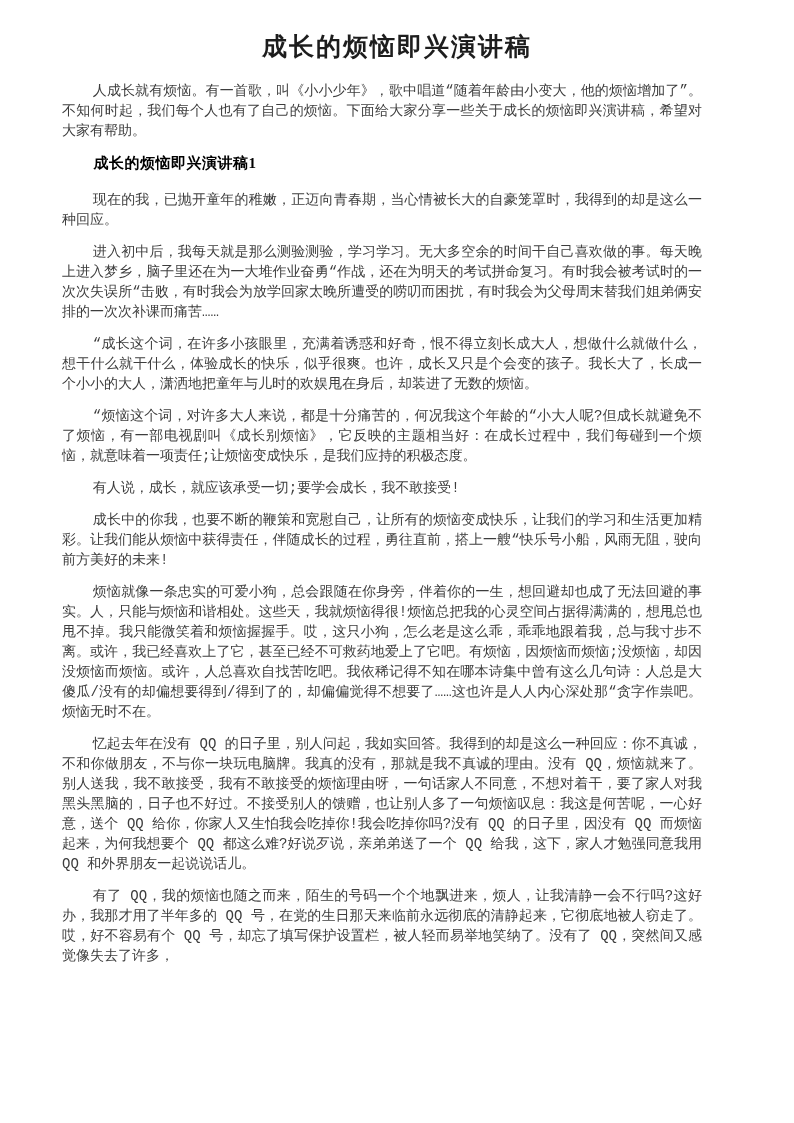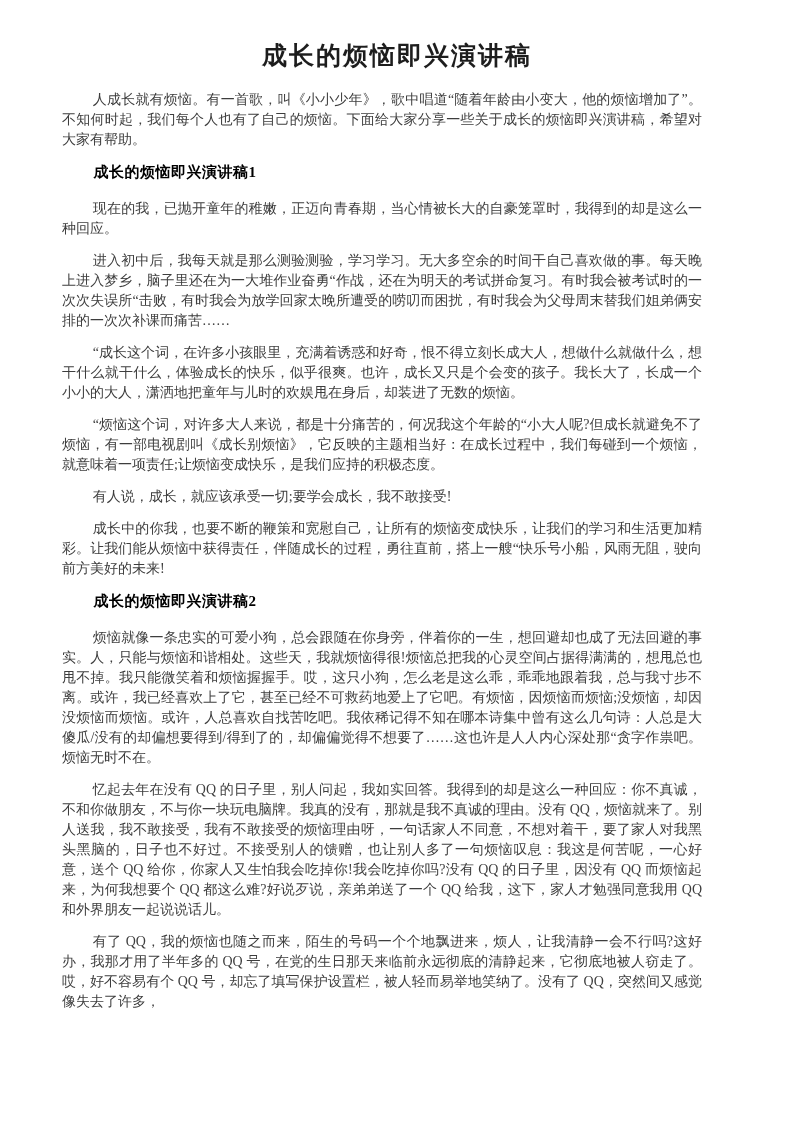--- a/index.html
+++ b/index.html
@@ -7,21 +7,21 @@
     width: 794px;
     height: 1123px;
     background: #ffffff;
     overflow: hidden;
     font-family: "Liberation Serif", "DejaVu Serif", serif;
   }
   .page {
     box-sizing: border-box;
     width: 794px;
     height: 1123px;
-    padding: 38px 84px 0 62px;
+    padding: 29px 84px 0 62px;
     overflow: hidden;
     background: #ffffff;
   }
   h1.doc-title {
     margin: 4px -22px 22px 0;
     font-family: "Liberation Sans", "DejaVu Sans", sans-serif;
     font-size: 25px;
     line-height: 26px;
     font-weight: bold;
     letter-spacing: 2px;
@@ -30,20 +30,21 @@
   }
   p.body-par {
     margin: 0 8px 12px 0;
     font-size: 14px;
     line-height: 20px;
     color: #3d3d3d;
     text-align: justify;
     text-justify: inter-ideograph;
     text-indent: 2.2em;
     word-break: break-all;
+    font-family: Liberation Mono, monospace;
   }
   h2.sec-heading {
     margin: 0 0 17px 0;
     font-size: 15px;
     line-height: 20px;
     font-weight: bold;
     letter-spacing: 0.5px;
     color: #000000;
     text-indent: 2.1em;
   }
@@ -59,19 +60,18 @@
 
   <h2 class="sec-heading">成长的烦恼即兴演讲稿1</h2>
 
   <p class="body-par">现在的我，已抛开童年的稚嫩，正迈向青春期，当心情被长大的自豪笼罩时，我得到的却是这么一种回应。</p>
   <p class="body-par">进入初中后，我每天就是那么测验测验，学习学习。无大多空余的时间干自己喜欢做的事。每天晚上进入梦乡，脑子里还在为一大堆作业奋勇“作战，还在为明天的考试拼命复习。有时我会被考试时的一次次失误所“击败，有时我会为放学回家太晚所遭受的唠叨而困扰，有时我会为父母周末替我们姐弟俩安排的一次次补课而痛苦……</p>
   <p class="body-par">“成长这个词，在许多小孩眼里，充满着诱惑和好奇，恨不得立刻长成大人，想做什么就做什么，想干什么就干什么，体验成长的快乐，似乎很爽。也许，成长又只是个会变的孩子。我长大了，长成一个小小的大人，潇洒地把童年与儿时的欢娱甩在身后，却装进了无数的烦恼。</p>
   <p class="body-par">“烦恼这个词，对许多大人来说，都是十分痛苦的，何况我这个年龄的“小大人呢?但成长就避免不了烦恼，有一部电视剧叫《成长别烦恼》，它反映的主题相当好：在成长过程中，我们每碰到一个烦恼，就意味着一项责任;让烦恼变成快乐，是我们应持的积极态度。</p>
   <p class="body-par">有人说，成长，就应该承受一切;要学会成长，我不敢接受!</p>
   <p class="body-par">成长中的你我，也要不断的鞭策和宽慰自己，让所有的烦恼变成快乐，让我们的学习和生活更加精彩。让我们能从烦恼中获得责任，伴随成长的过程，勇往直前，搭上一艘“快乐号小船，风雨无阻，驶向前方美好的未来!</p>
 
-  <h2 class="sec-heading">成长的烦恼即兴演讲稿2</h2>
 
   <p class="body-par">烦恼就像一条忠实的可爱小狗，总会跟随在你身旁，伴着你的一生，想回避却也成了无法回避的事实。人，只能与烦恼和谐相处。这些天，我就烦恼得很!烦恼总把我的心灵空间占据得满满的，想甩总也甩不掉。我只能微笑着和烦恼握握手。哎，这只小狗，怎么老是这么乖，乖乖地跟着我，总与我寸步不离。或许，我已经喜欢上了它，甚至已经不可救药地爱上了它吧。有烦恼，因烦恼而烦恼;没烦恼，却因没烦恼而烦恼。或许，人总喜欢自找苦吃吧。我依稀记得不知在哪本诗集中曾有这么几句诗：人总是大傻瓜/没有的却偏想要得到/得到了的，却偏偏觉得不想要了……这也许是人人内心深处那“贪字作祟吧。烦恼无时不在。</p>
   <p class="body-par">忆起去年在没有 QQ 的日子里，别人问起，我如实回答。我得到的却是这么一种回应：你不真诚，不和你做朋友，不与你一块玩电脑牌。我真的没有，那就是我不真诚的理由。没有 QQ，烦恼就来了。别人送我，我不敢接受，我有不敢接受的烦恼理由呀，一句话家人不同意，不想对着干，要了家人对我黑头黑脑的，日子也不好过。不接受别人的馈赠，也让别人多了一句烦恼叹息：我这是何苦呢，一心好意，送个 QQ 给你，你家人又生怕我会吃掉你!我会吃掉你吗?没有 QQ 的日子里，因没有 QQ 而烦恼起来，为何我想要个 QQ 都这么难?好说歹说，亲弟弟送了一个 QQ 给我，这下，家人才勉强同意我用 QQ 和外界朋友一起说说话儿。</p>
   <p class="body-par">有了 QQ，我的烦恼也随之而来，陌生的号码一个个地飘进来，烦人，让我清静一会不行吗?这好办，我那才用了半年多的 QQ 号，在党的生日那天来临前永远彻底的清静起来，它彻底地被人窃走了。哎，好不容易有个 QQ 号，却忘了填写保护设置栏，被人轻而易举地笑纳了。没有了 QQ，突然间又感觉像失去了许多，</p>
 
 </div>
 
 </body></html>

